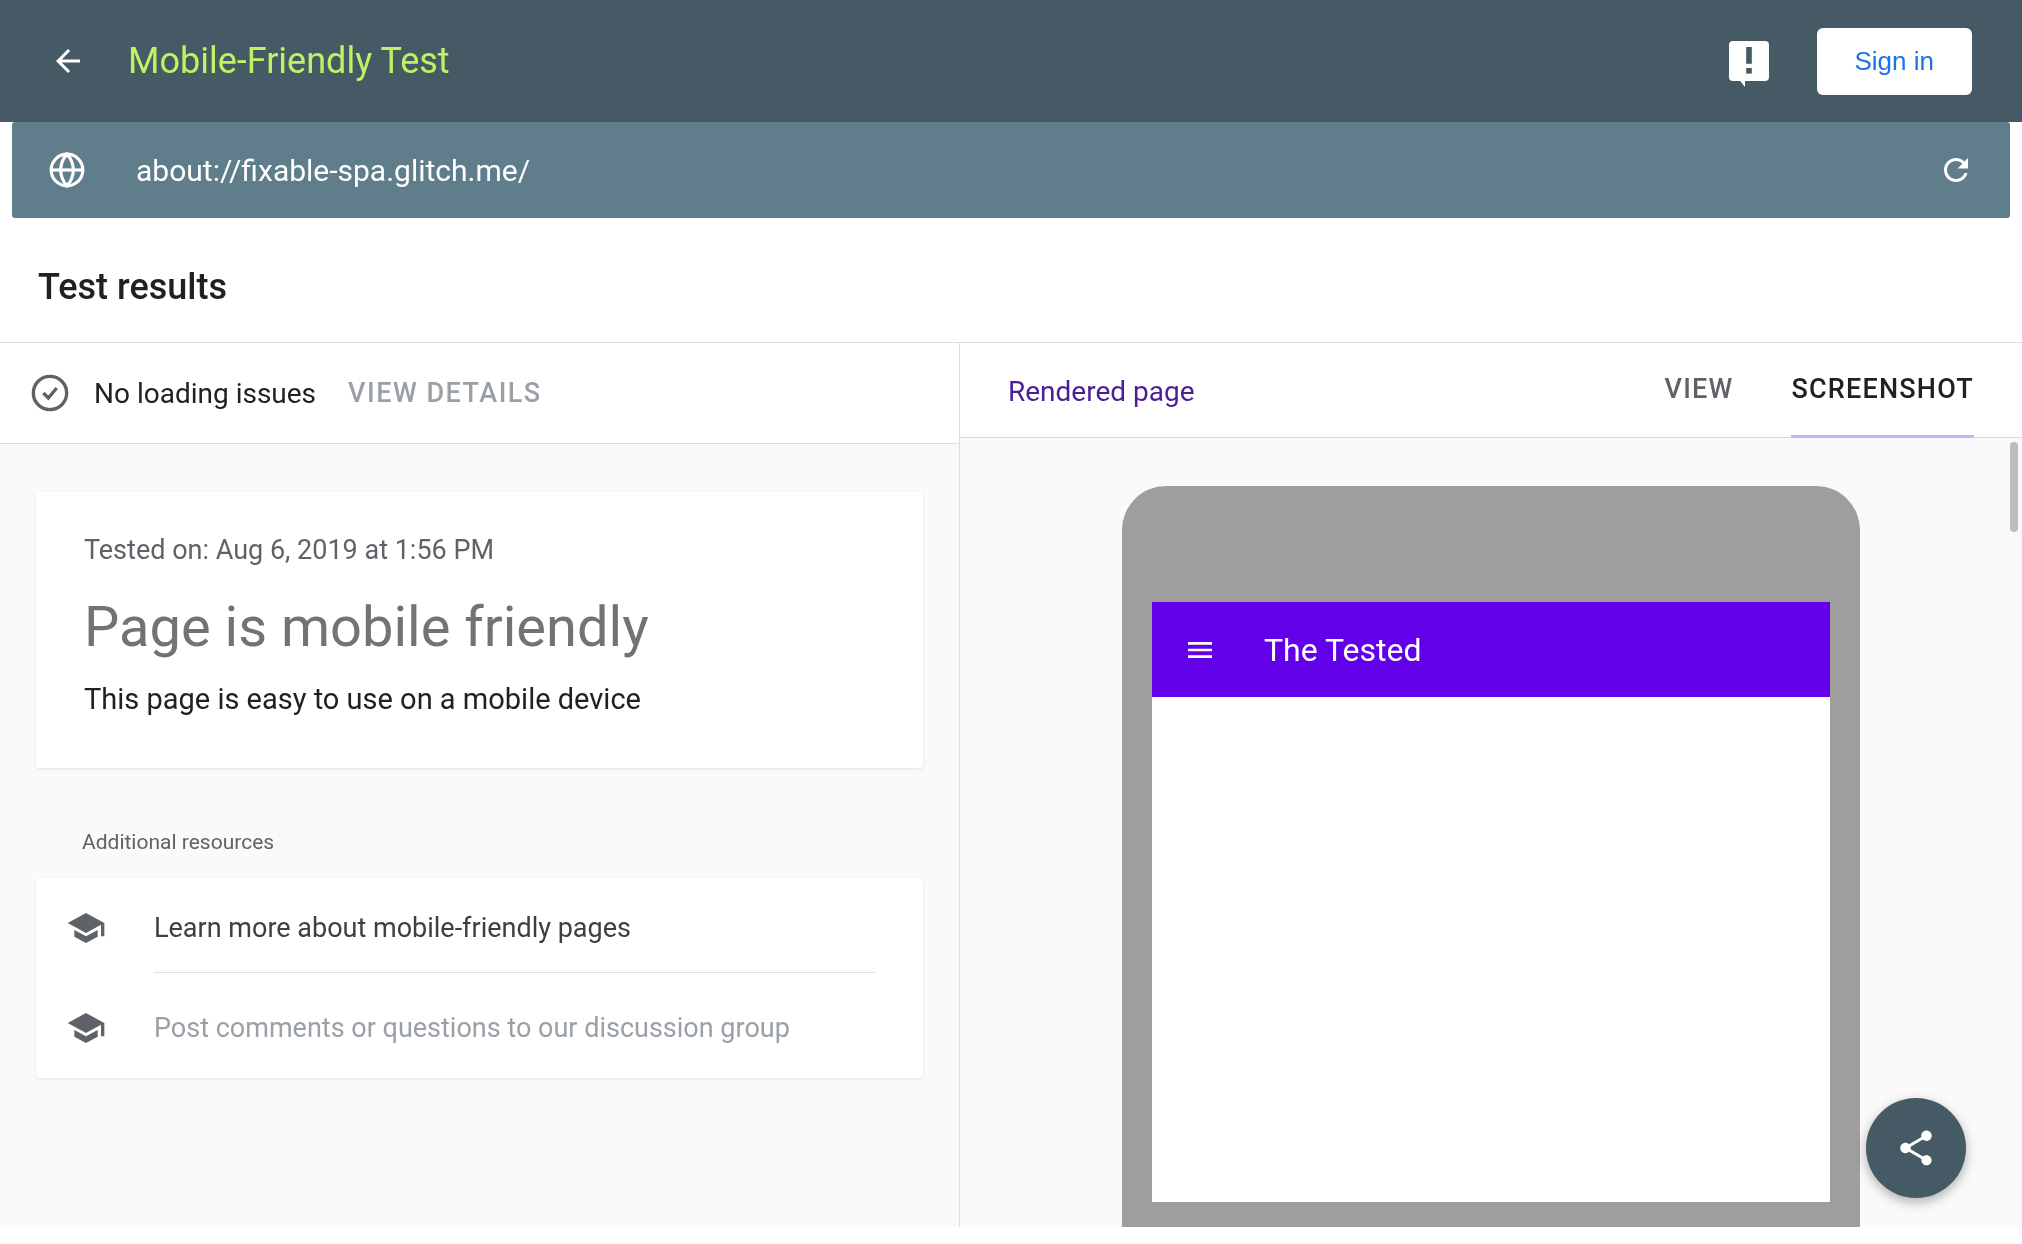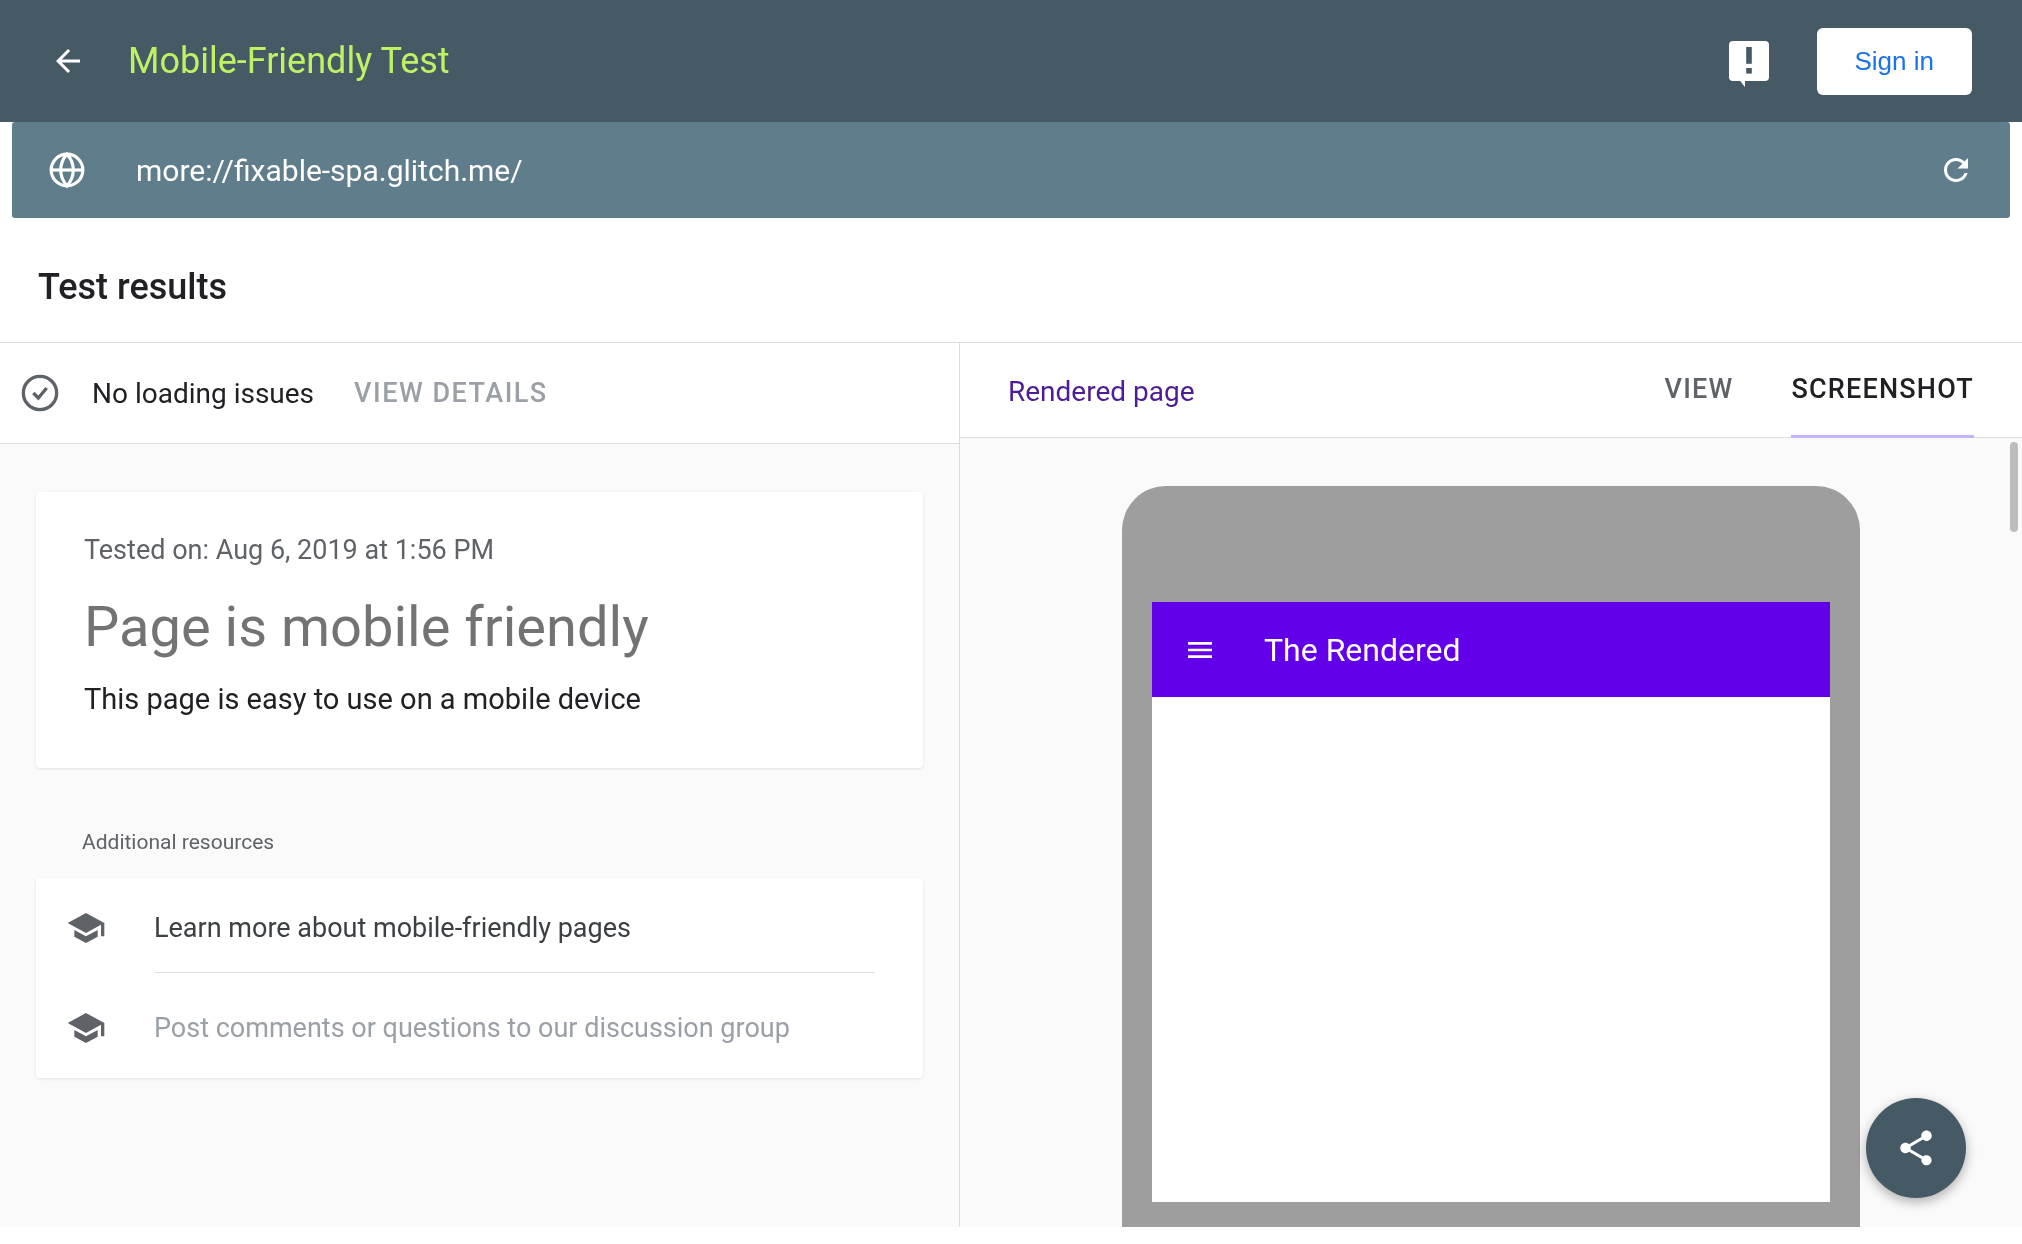--- a/index.html
+++ b/index.html
@@ -141,22 +141,22 @@
     
     .left-panel {
       width: 960px;
       border-right: 1px solid #dadce0;
       background: #fafafa;
     }
     
     .status-bar {
       display: flex;
       align-items: center;
-      padding: 30px 20px;
-      gap: 32px;
+      padding: 30px 30px;
+      gap: 24px;
       border-bottom: 1px solid #dadce0;
       background: #fff;
     }
     
     .check-icon {
       color: #5f6368;
       display: flex;
       align-items: center;
     }
     
@@ -376,21 +376,21 @@
 
 <div class="url-bar">
   <div class="url-bar-left">
     <div class="globe-icon">
       <svg width="38" height="38" viewBox="0 0 24 24" fill="none" stroke="currentColor" stroke-width="2">
         <circle cx="12" cy="12" r="10"></circle>
         <line x1="2" y1="12" x2="22" y2="12"></line>
         <path d="M12 2a15.3 15.3 0 0 1 4 10 15.3 15.3 0 0 1-4 10 15.3 15.3 0 0 1-4-10 15.3 15.3 0 0 1 4-10z"></path>
       </svg>
     </div>
-    <div class="url-text">more://fixable-spa.glitch.me/</div>
+    <div class="url-text">about://fixable-spa.glitch.me/</div>
   </div>
   <div class="refresh-icon">
     <svg width="36" height="36" viewBox="0 0 24 24" fill="currentColor">
       <path d="M17.65 6.35C16.2 4.9 14.21 4 12 4c-4.42 0-7.99 3.58-7.99 8s3.57 8 7.99 8c3.73 0 6.84-2.55 7.73-6h-2.08c-.82 2.33-3.04 4-5.65 4-3.31 0-6-2.69-6-6s2.69-6 6-6c1.66 0 3.14.69 4.22 1.78L13 11h7V4l-2.35 2.35z"></path>
     </svg>
   </div>
 </div>
 
 <div class="section-header">
   <div class="section-title">Test results</div>
@@ -449,21 +449,21 @@
     <div class="preview-area">
       <div class="scrollbar-indicator"></div>
       <div class="phone-mockup">
         <div class="phone-screen">
           <div class="preview-header">
             <div class="hamburger-icon">
               <svg width="32" height="32" viewBox="0 0 24 24" fill="currentColor">
                 <path d="M3 18h18v-2H3v2zm0-5h18v-2H3v2zm0-7v2h18V6H3z"></path>
               </svg>
             </div>
-            <div class="preview-title">The Rendered</div>
+            <div class="preview-title">The Tested</div>
           </div>
         </div>
       </div>
     </div>
   </div>
 </div>
 
 <div class="share-fab">
   <svg width="42" height="42" viewBox="0 0 24 24" fill="currentColor">
     <path d="M18 16.08c-.76 0-1.44.3-1.96.77L8.91 12.7c.05-.23.09-.46.09-.7s-.04-.47-.09-.7l7.05-4.11c.54.5 1.25.81 2.04.81 1.66 0 3-1.34 3-3s-1.34-3-3-3-3 1.34-3 3c0 .24.04.47.09.7L8.04 9.81C7.5 9.31 6.79 9 6 9c-1.66 0-3 1.34-3 3s1.34 3 3 3c.79 0 1.5-.31 2.04-.81l7.12 4.16c-.05.21-.08.43-.08.65 0 1.61 1.31 2.92 2.92 2.92 1.61 0 2.92-1.31 2.92-2.92s-1.31-2.92-2.92-2.92z"></path>

